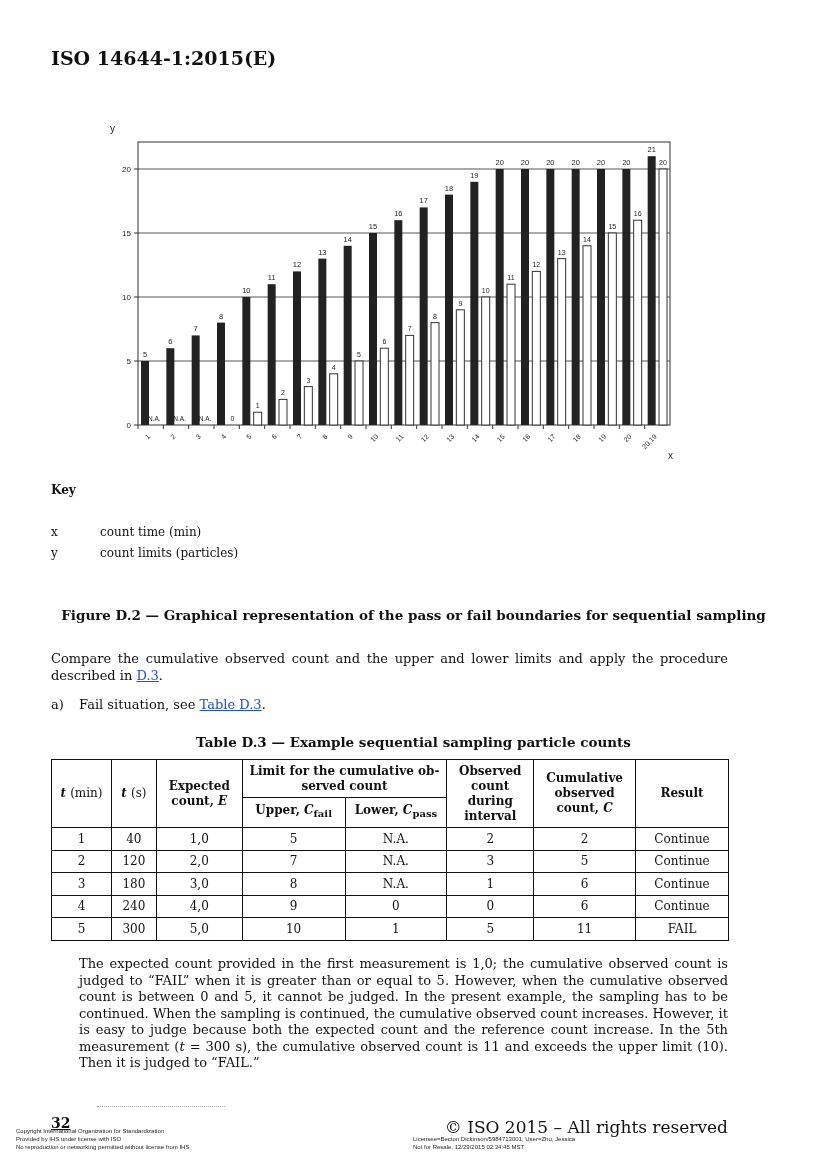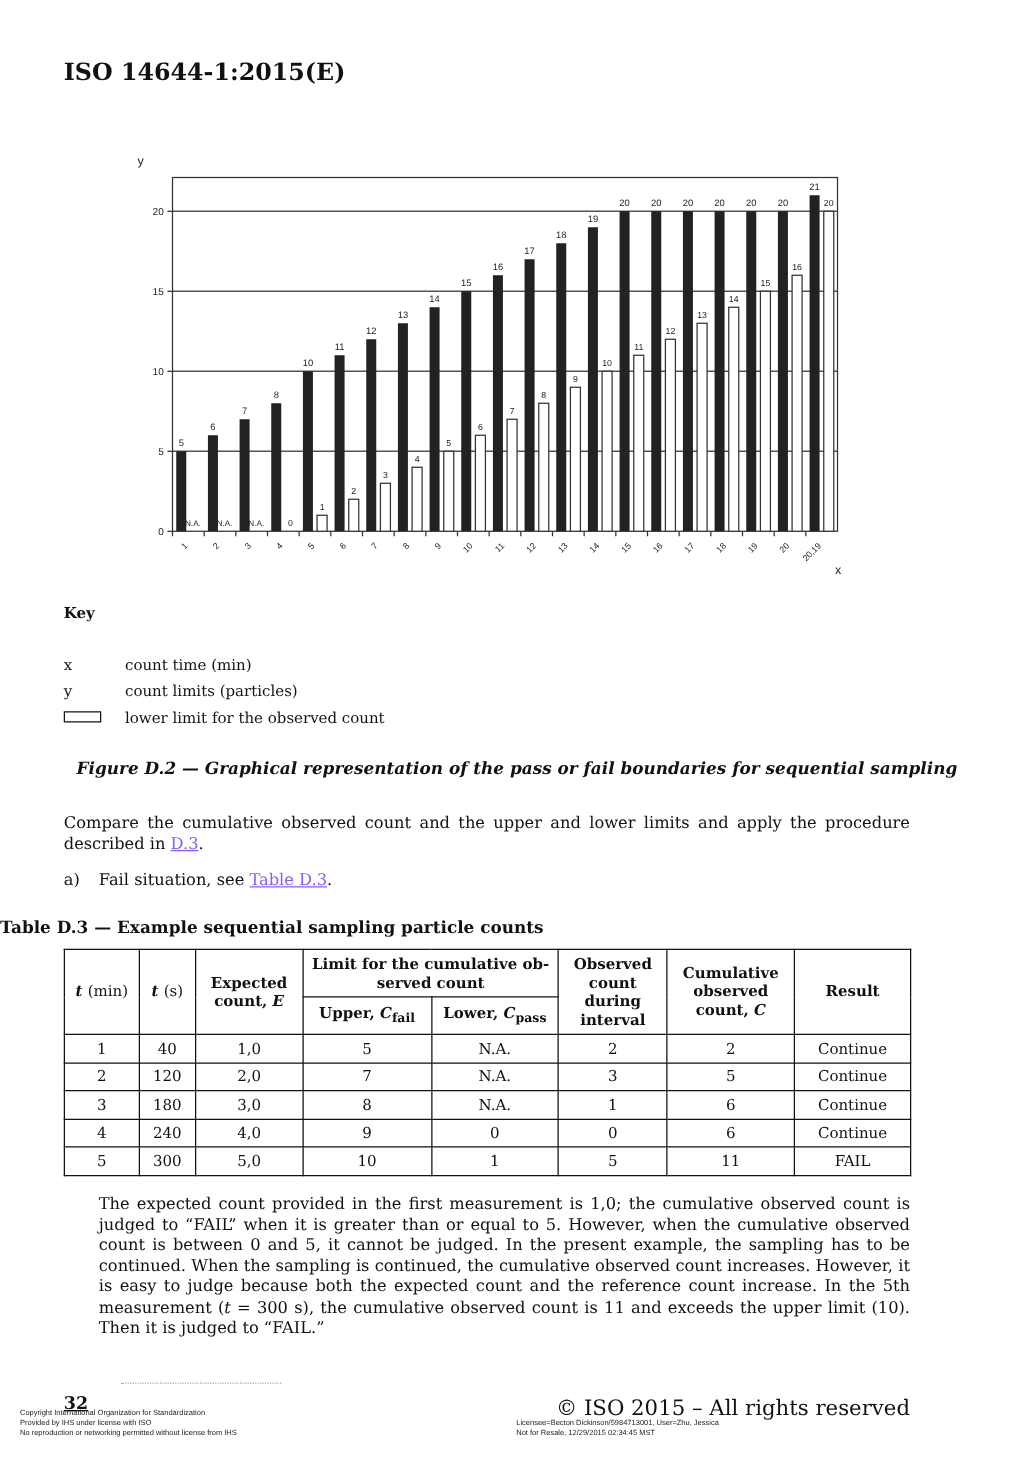--- a/index.html
+++ b/index.html
@@ -10,24 +10,24 @@
   .chart svg { display:block; }
   .chart text { font-family:"Liberation Sans", sans-serif; }
   .key { position:absolute; left:51px; top:483px; font-size:12px; }
   .key-title { font-weight:bold; font-size:12px; margin-bottom:24px; }
   .key-row { display:flex; align-items:center; height:21px; }
   .key-sym { width:49px; display:flex; align-items:center; }
   .swatch { width:30px; height:9px; border:1px solid #111; box-sizing:border-box; }
   .swatch.dark { background:#111; }
   .swatch.light { background:#fff; }
   .fig-caption { position:absolute; left:0; width:827px; top:607px; text-align:center;
-                 font-weight:bold; font-size:13.5px;font-style:italic; }
+                 font-weight:bold; font-size:13.5px; }
   .para { position:absolute; left:51px; width:677px; font-size:13px; line-height:17px; text-align:justify; }
-  a.xref { color:#8b5cf6; text-decoration:underline; }
-  .table-title { position:absolute; left:0; width:827px; top:734px; text-align:left;
+  a.xref { color:#1d4ed8; text-decoration:underline; }
+  .table-title { position:absolute; left:0; width:827px; top:734px; text-align:center;
                  font-weight:bold; font-size:13.5px; }
   table.data { position:absolute; left:51px; top:759px; width:678px; border-collapse:collapse;
                font-size:12px; }
   table.data th, table.data td { border:1px solid #111; text-align:center; padding:0 3px; }
   table.data th { font-weight:bold; font-size:12px; line-height:15px; }
   table.data td { height:21.5px; }
   .body-text { position:absolute; left:79px; width:649px; top:956px; font-size:13px; line-height:16.5px; text-align:justify; }
   .page-num { position:absolute; left:51px; top:1115px; font-weight:bold; font-size:14px;text-decoration:underline; }
   .copyright-r { position:absolute; right:99px; top:1117px; font-size:17px; }
   .fine { position:absolute; font-family:"Liberation Sans", sans-serif; font-size:6px; line-height:8px; color:#222; }
@@ -185,26 +185,20 @@
 <div class="key">
   <div class="key-title">Key</div>
   <div class="key-row">
     <div class="key-sym">x</div>
     <div>count time (min)</div>
   </div>
   <div class="key-row">
     <div class="key-sym">y</div>
     <div>count limits (particles)</div>
   </div>
-  <div class="key-row">
-    <div class="key-sym">
-        <div class="swatch light"></div>
-      </div>
-    <div>lower limit for the observed count</div>
-  </div>
 </div>
 
 <div class="fig-caption">Figure D.2 — Graphical representation of the pass or fail boundaries for sequential sampling</div>
 
 <div class="para" style="top:650px;"><span>Compare the cumulative observed count and the upper and lower limits and apply the procedure described in </span><a class="xref" href="#">D.3</a><span>.</span></div>
 
 <div class="para" style="top:696px;"><span style="display:inline-block;width:28px;">a)</span><span>Fail situation, see </span><a class="xref" href="#">Table D.3</a><span>.</span></div>
 
 <div class="table-title">Table D.3 — Example sequential sampling particle counts</div>
 

